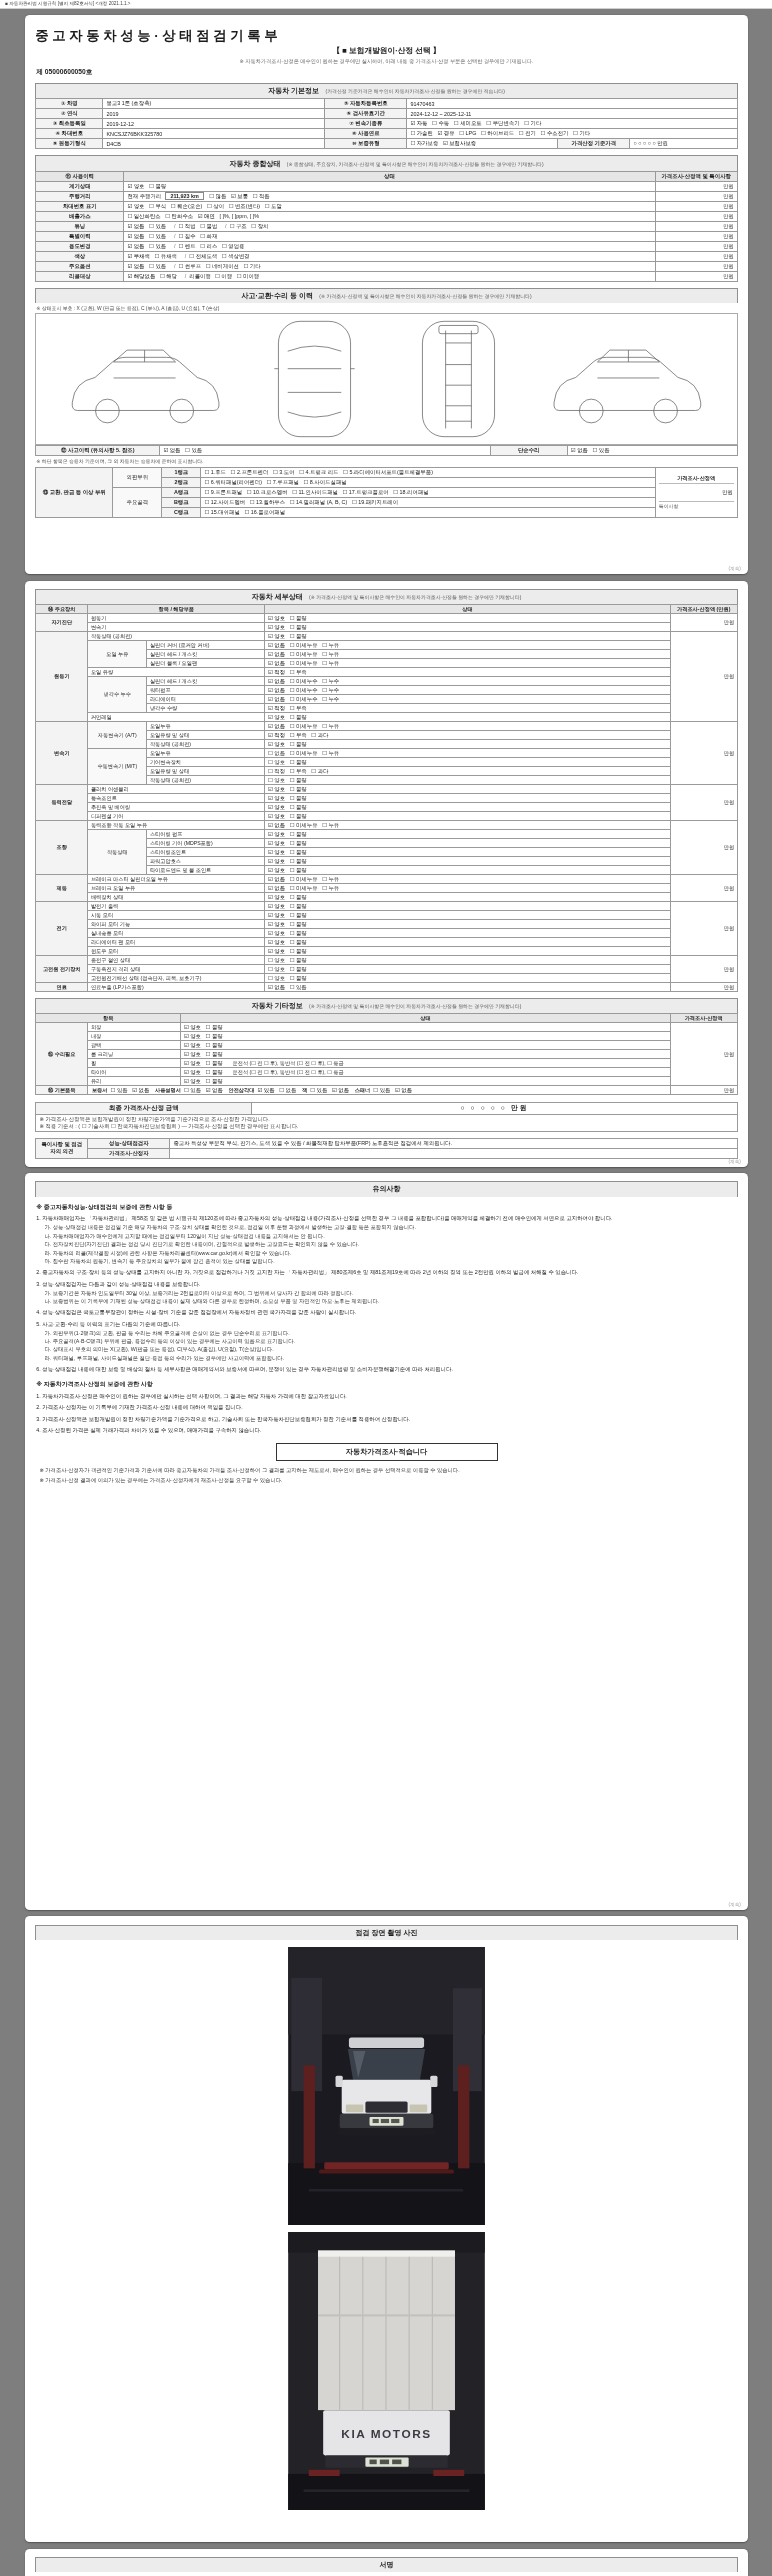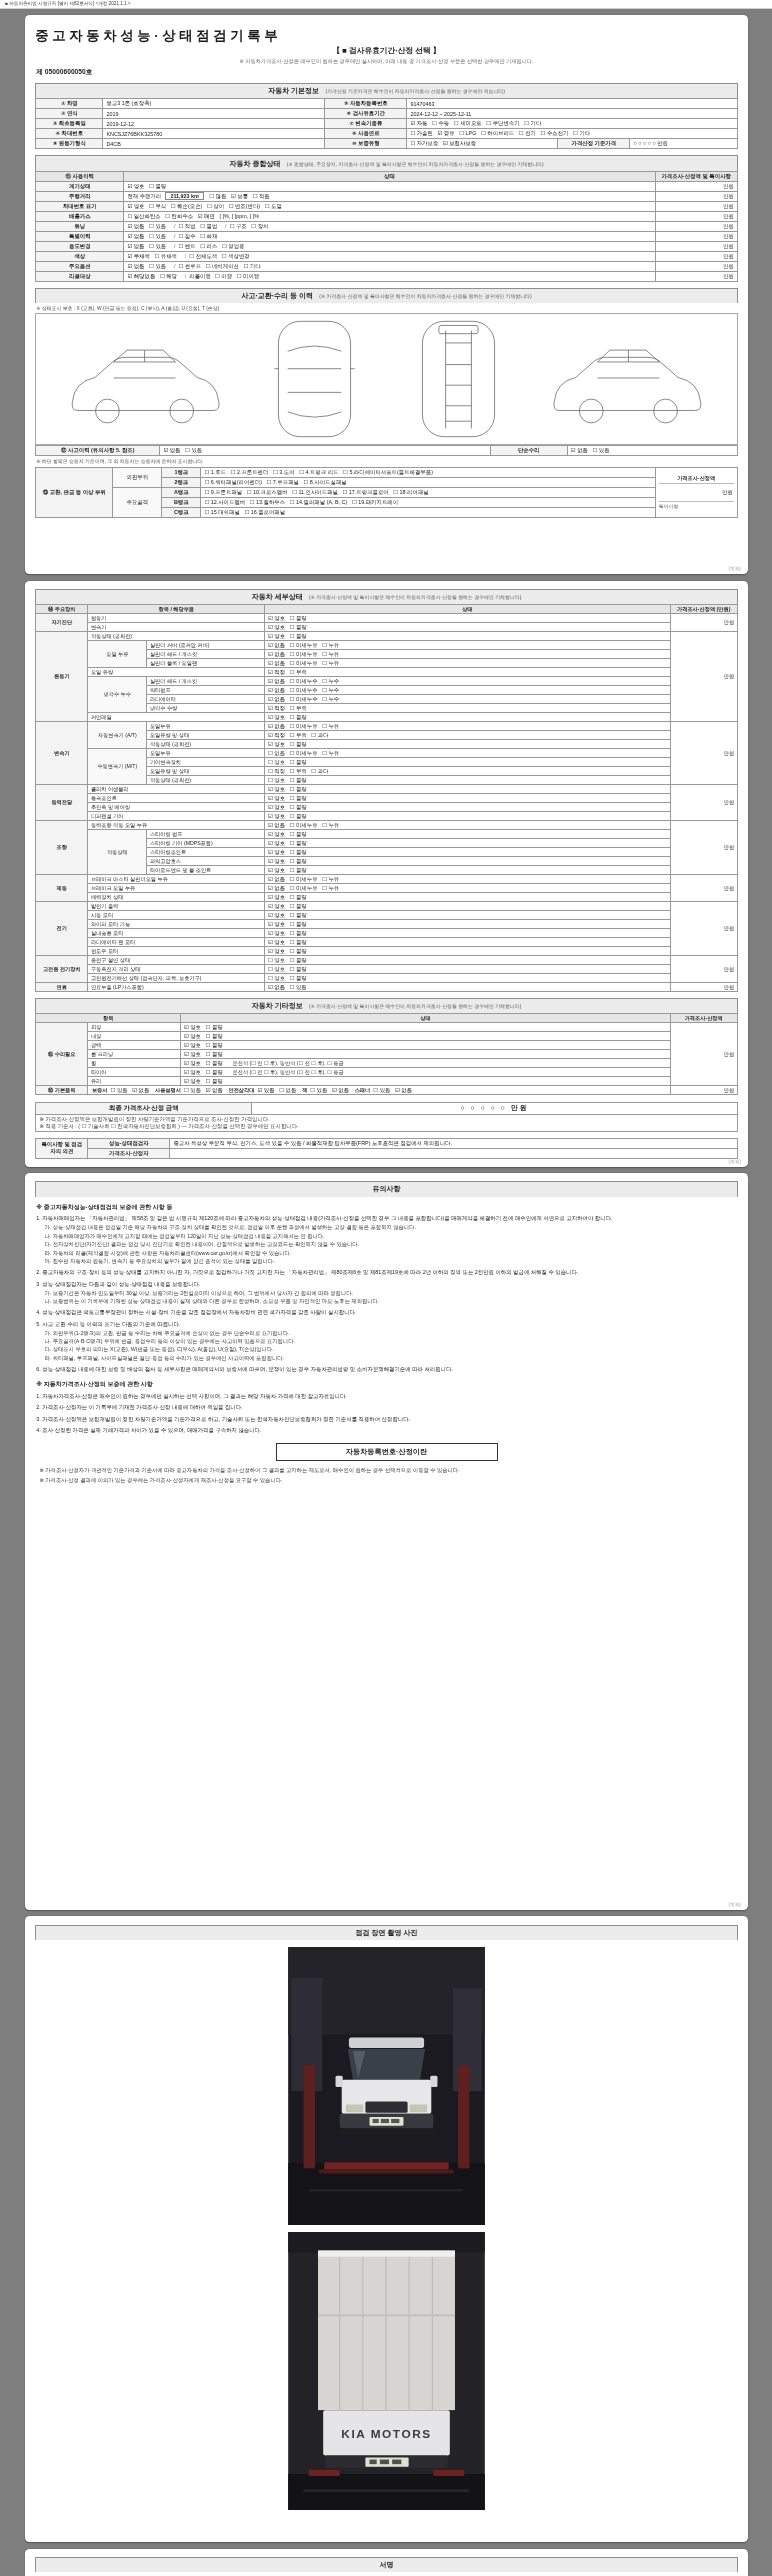--- a/index.html
+++ b/index.html
@@ -73,21 +73,21 @@
 </style>
 </head>
 <body>
 
 <div class="topbar">
   <span>■ 자동차관리법 시행규칙 [별지 제82호서식] &lt;개정 2021.1.1.&gt;</span>
 </div>
 
 <section class="card" id="card1">
   <div class="doc-title">중고자동차성능·상태점검기록부</div>
-  <div class="doc-sub">【 ■ 검사유효기간·산정 선택 】</div>
+  <div class="doc-sub">【 ■ 보험개발원이·산정 선택 】</div>
   <div class="doc-note">※ 자동차가격조사·산정은 매수인이 원하는 경우에만 실시하며, 아래 내용 중 가격조사·산정 부분은 선택한 경우에만 기재됩니다.</div>
   <div class="doc-no">제 05000600050호</div>
 
   <div class="sec-h">
     <span class="t">자동차 기본정보</span>
     <span class="n">(가격산정 기준가격은 매수인이 자동차가격조사·산정을 원하는 경우에만 적습니다)</span>
   </div>
   <table class="tb">
     <colgroup>
         <col style="width:67px">
@@ -663,21 +663,21 @@
       <div class="nb-p">
         <div class="nline">2. 가격조사·산정자는 이 기록부에 기재한 가격조사·산정 내용에 대하여 책임을 집니다.</div>
       </div>
       <div class="nb-p">
         <div class="nline">3. 가격조사·산정액은 보험개발원이 정한 차량기준가액을 기준가격으로 하고, 기술사회 또는 한국자동차진단보증협회가 정한 기준서를 적용하여 산정합니다.</div>
       </div>
       <div class="nb-p">
         <div class="nline">4. 조사·산정된 가격은 실제 거래가격과 차이가 있을 수 있으며, 매매가격을 구속하지 않습니다.</div>
       </div>
     </div>
-  <div class="nbox">자동차등록번호·산정이란</div>
+  <div class="nbox">자동차가격조사·적습니다</div>
   <div class="nbox-note">※ 가격조사·산정자가 객관적인 기준가격과 기준서에 따라 중고자동차의 가격을 조사·산정하여 그 결과를 고지하는 제도로서, 매수인이 원하는 경우 선택적으로 이용할 수 있습니다.</div>
   <div class="nbox-note">※ 가격조사·산정 결과에 이의가 있는 경우에는 가격조사·산정자에게 재조사·산정을 요구할 수 있습니다.</div>
   <div class="cont">(계속)</div>
 </section>
 
 <section class="card" id="card4">
   <div class="sec-h" style="margin-top:0">
     <span class="t">점검 장면 촬영 사진</span>
   </div>
 

